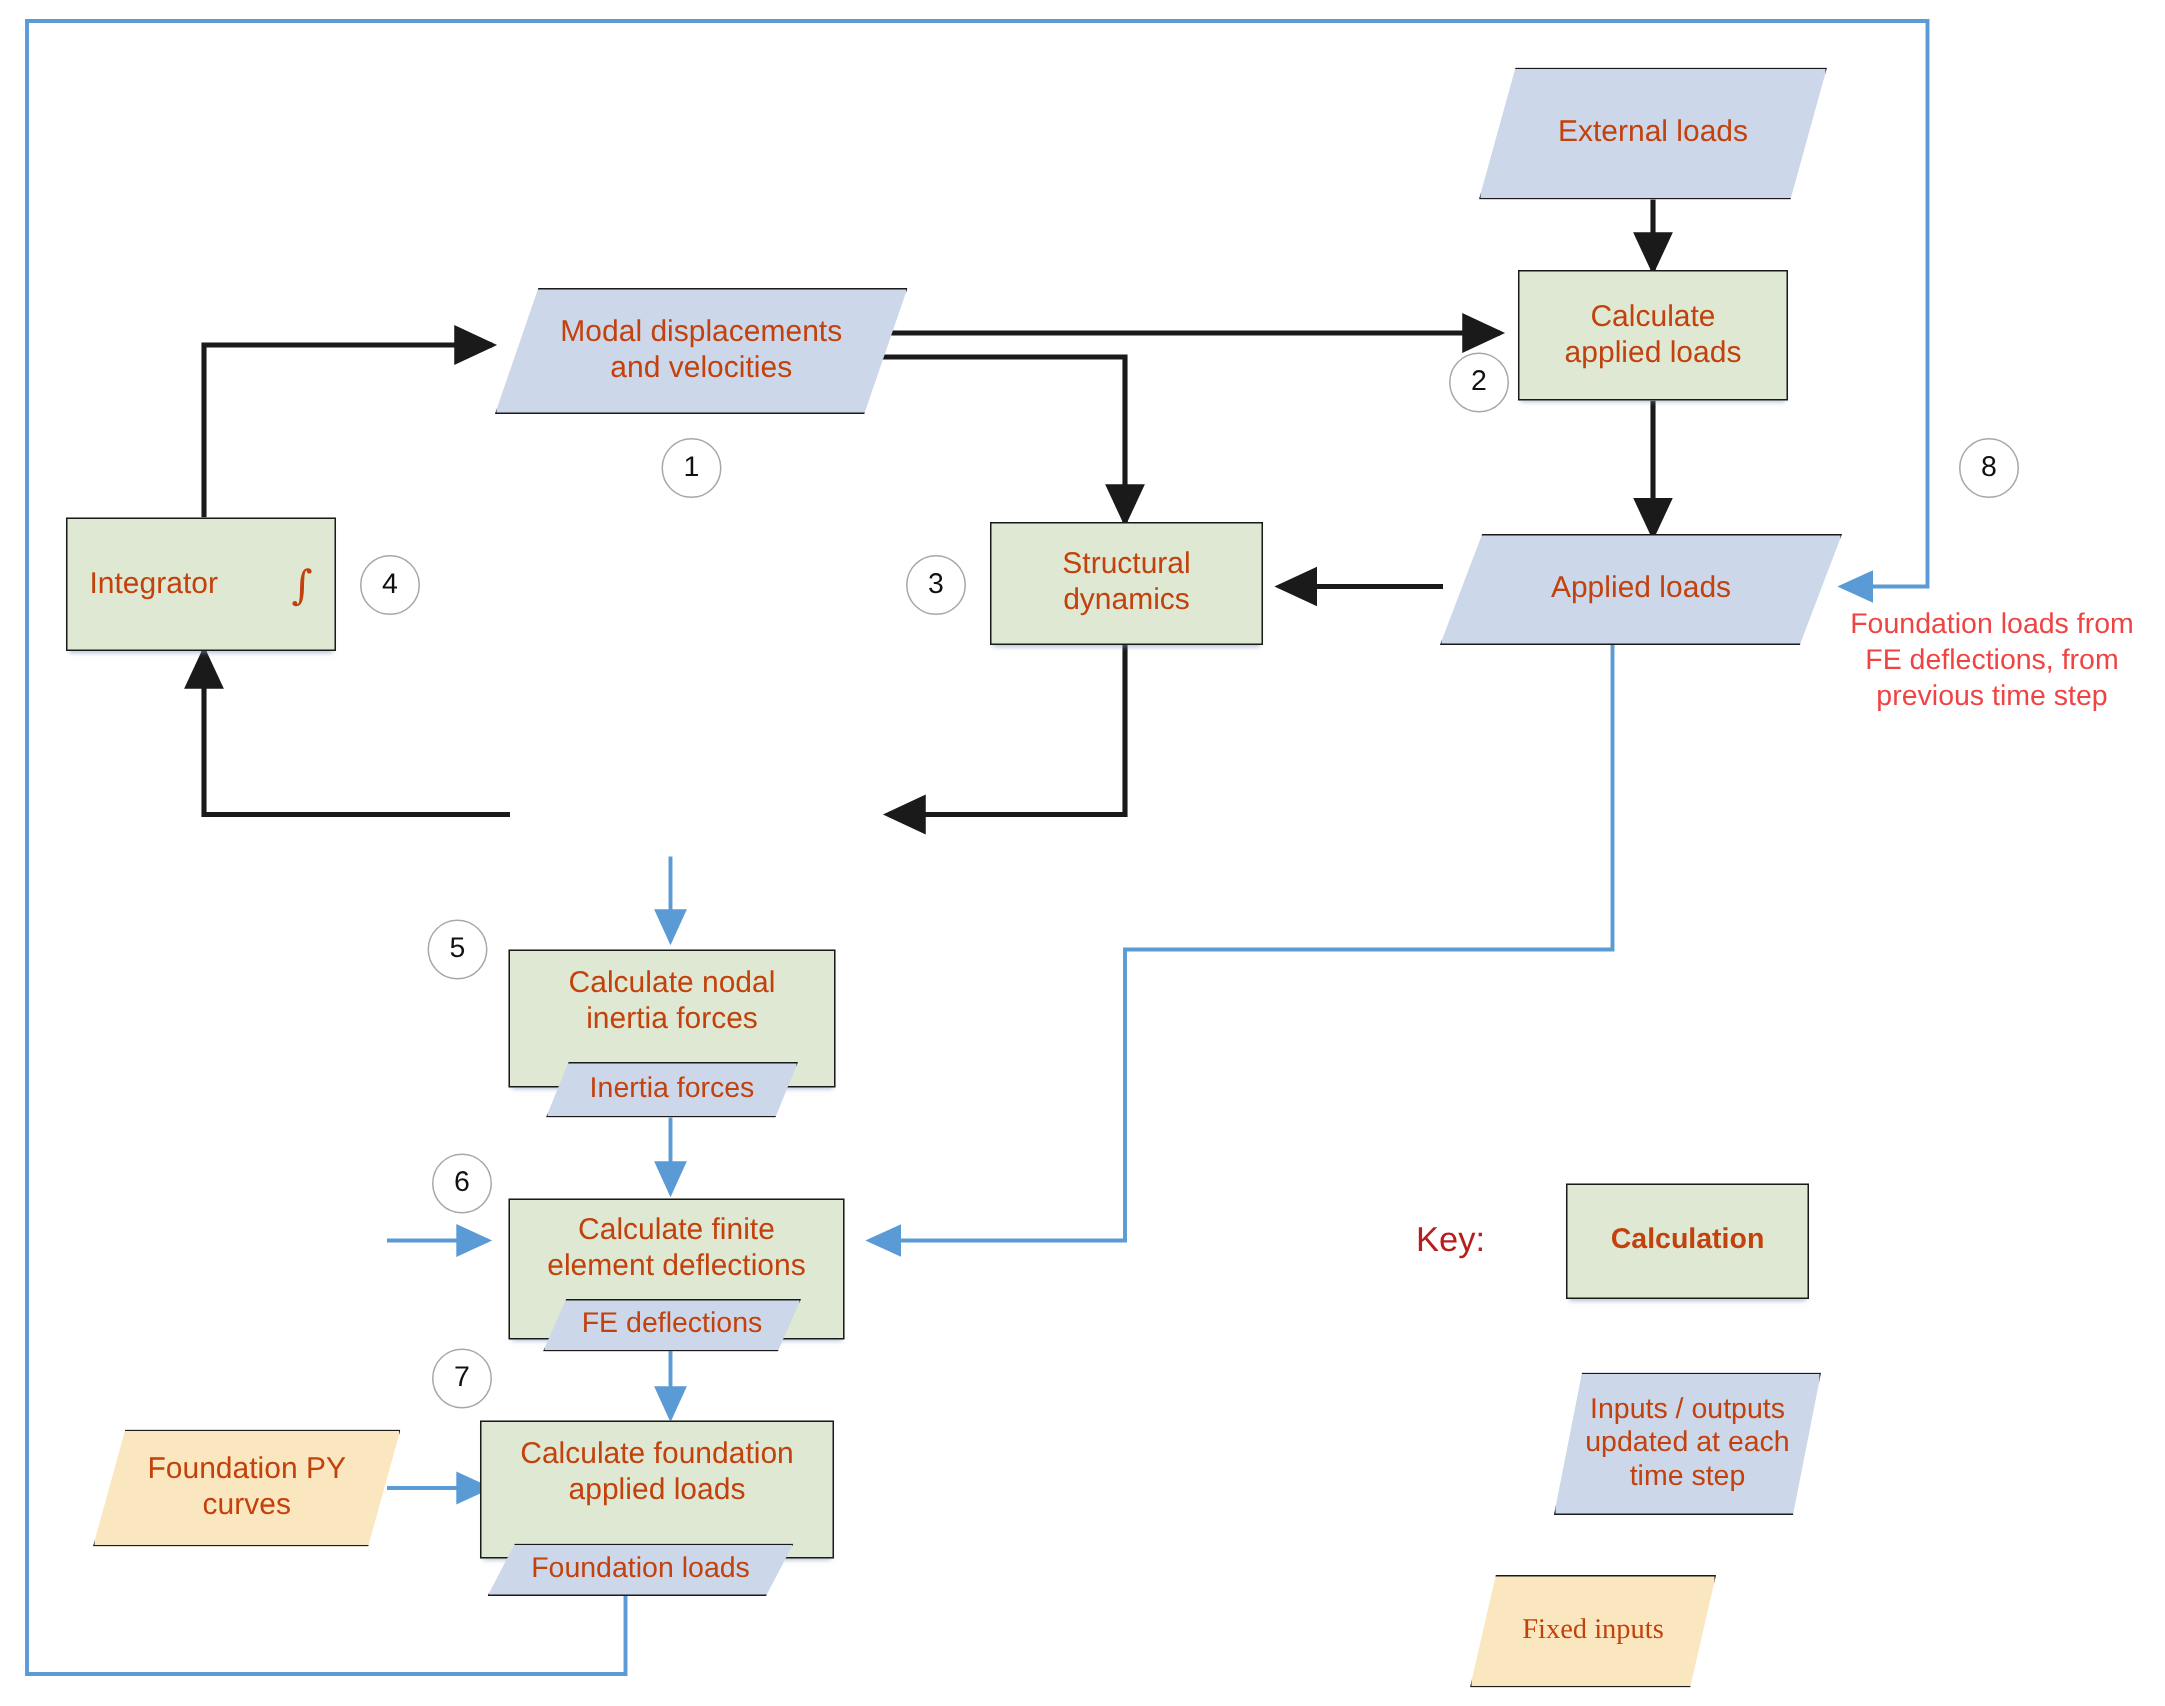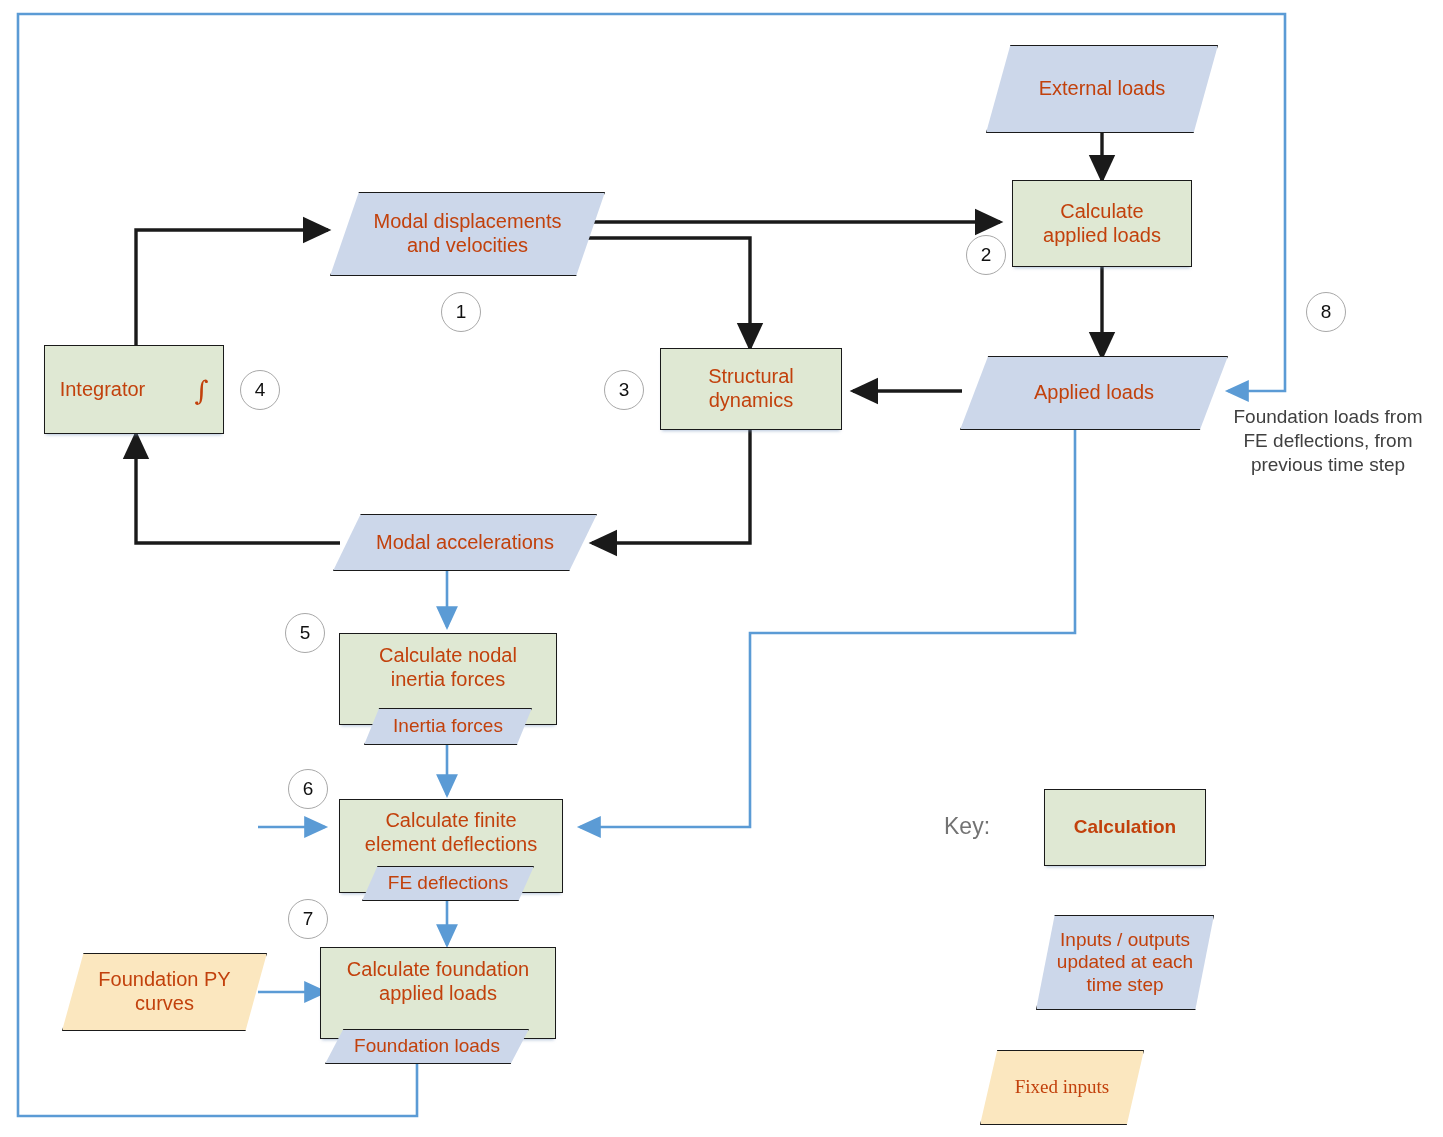--- a/index.html
+++ b/index.html
@@ -68,30 +68,30 @@
     border: 1.4px solid #a8a8a8;
     background: #ffffff;
     display: flex;
     align-items: center;
     justify-content: center;
     font-size: 19px;
     color: #111111;
   }
   .note {
     position: absolute;
-    color: #404040;
+    color: #ef4444;
     font-size: 19px;
     line-height: 1.25;
     text-align: center;
     white-space: pre-line;
   }
   .key-label {
     position: absolute;
     font-size: 23px;
-    color: #737373;
+    color: #b91c1c;
   }
   .key-calc {
     font-size: 19px;
   }
   .key-io {
     font-size: 19px;
   }
   .key-fixed {
     font-size: 19px;
   }
@@ -163,21 +163,20 @@
 dynamics</div>
   <div class="badge" style="left:604px; top:370px;">3</div>
 
   <div class="node io" style="left:960px; top:356px; width:268px; height:74px;">Applied loads</div>
   <div class="badge" style="left:1306px; top:292px;">8</div>
 
   <div class="note" style="left:1216px; top:405px; width:224px;">Foundation loads from
 FE deflections, from
 previous time step</div>
 
-  <div class="node io" style="left:333px; top:514px; width:264px; height:57px;">Modal accelerations</div>
 
   <div class="node calc" style="left:339px; top:633px; width:218px; height:92px; align-items:flex-start; padding-top:10px;">Calculate nodal
 inertia forces</div>
   <div class="badge" style="left:285px; top:613px;">5</div>
   <div class="node io io-sub" style="left:364px; top:708px; width:168px; height:37px;">Inertia forces</div>
 
 
   <div class="node calc" style="left:339px; top:799px; width:224px; height:94px; align-items:flex-start; padding-top:9px;">Calculate finite
 element deflections</div>
   <div class="badge" style="left:288px; top:769px;">6</div>

